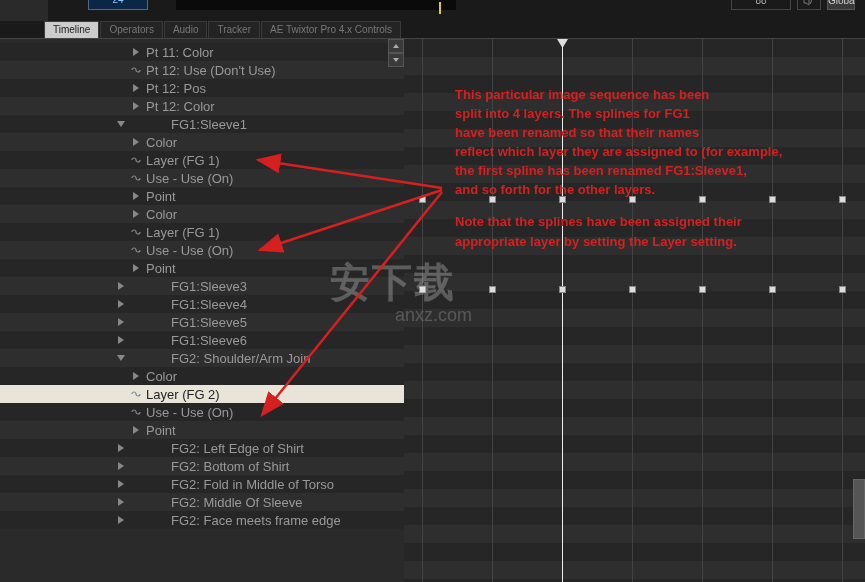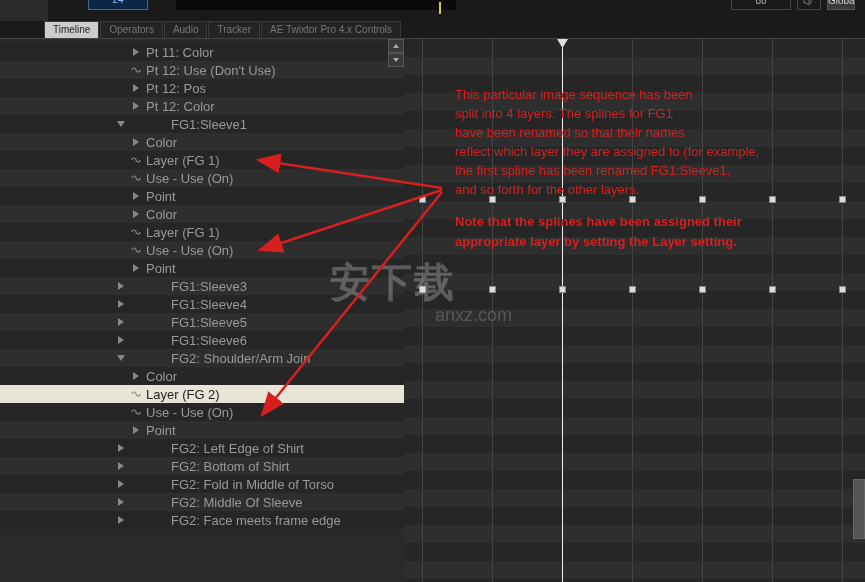--- a/index.html
+++ b/index.html
@@ -191,21 +191,21 @@
   width: 7px; height: 7px;
   background: #ddd;
   border: 1px solid #888;
   top: 5px;
 }
 .annotation-text {
   position: absolute;
   left: 455px; top: 85px;
   color: #d62020;
   font-size: 13px;
-  font-weight: normal;
+  font-weight: bold;
   line-height: 19px;
   z-index: 10;
   pointer-events: none;
 }
 .annotation-text2 {
   position: absolute;
   left: 455px; top: 212px;
   color: #d62020;
   font-size: 13px;
   font-weight: bold;
@@ -230,21 +230,20 @@
   pointer-events: none;
   letter-spacing: 2px;
 }
 .watermark-sub {
   position: absolute;
   left: 395px; top: 305px;
   font-size: 18px;
   color: rgba(255,255,255,0.2);
   z-index: 5;
   pointer-events: none;
-  margin-left: 40px;
 }
 .vscroll-thumb {
   position: absolute;
   right: 0;
   width: 12px;
   background: #555;
   border: 1px solid #666;
 }
 </style>
 </head>

